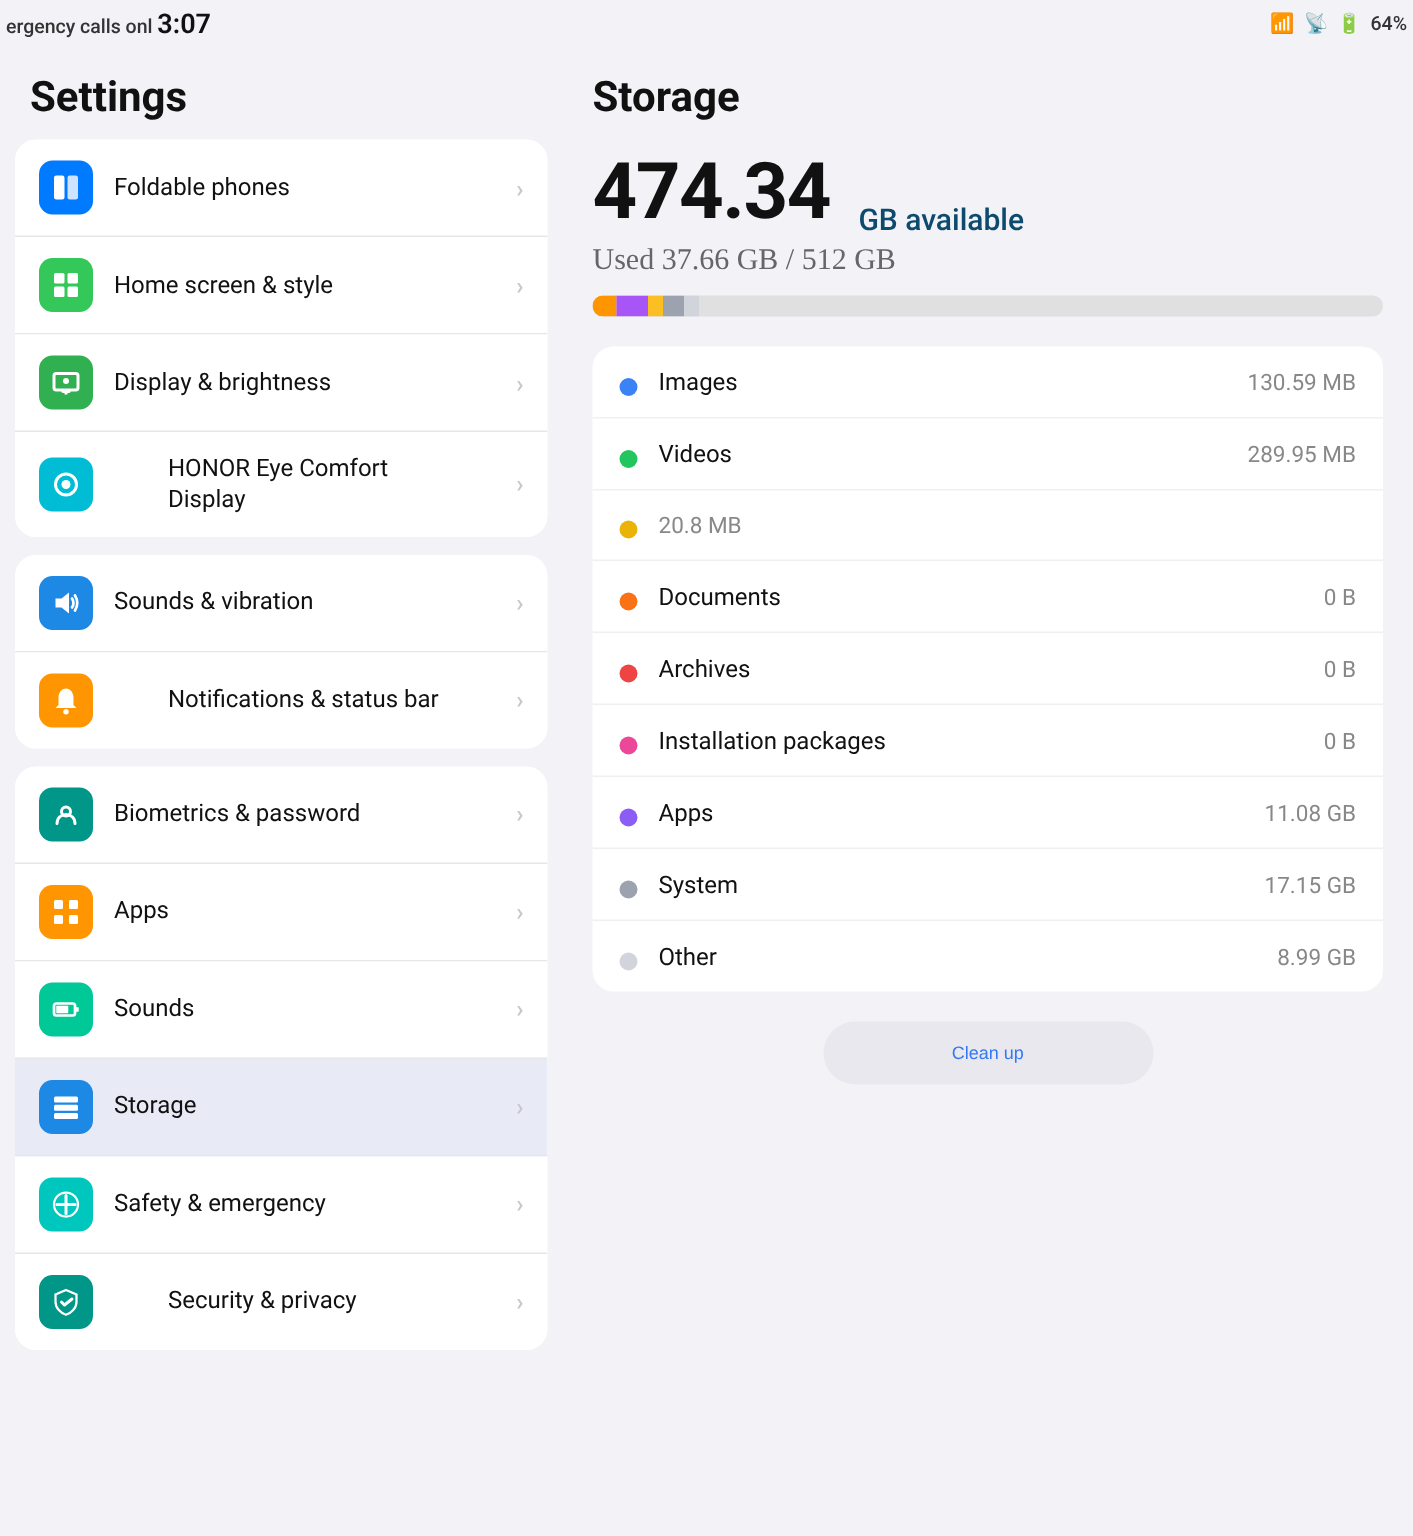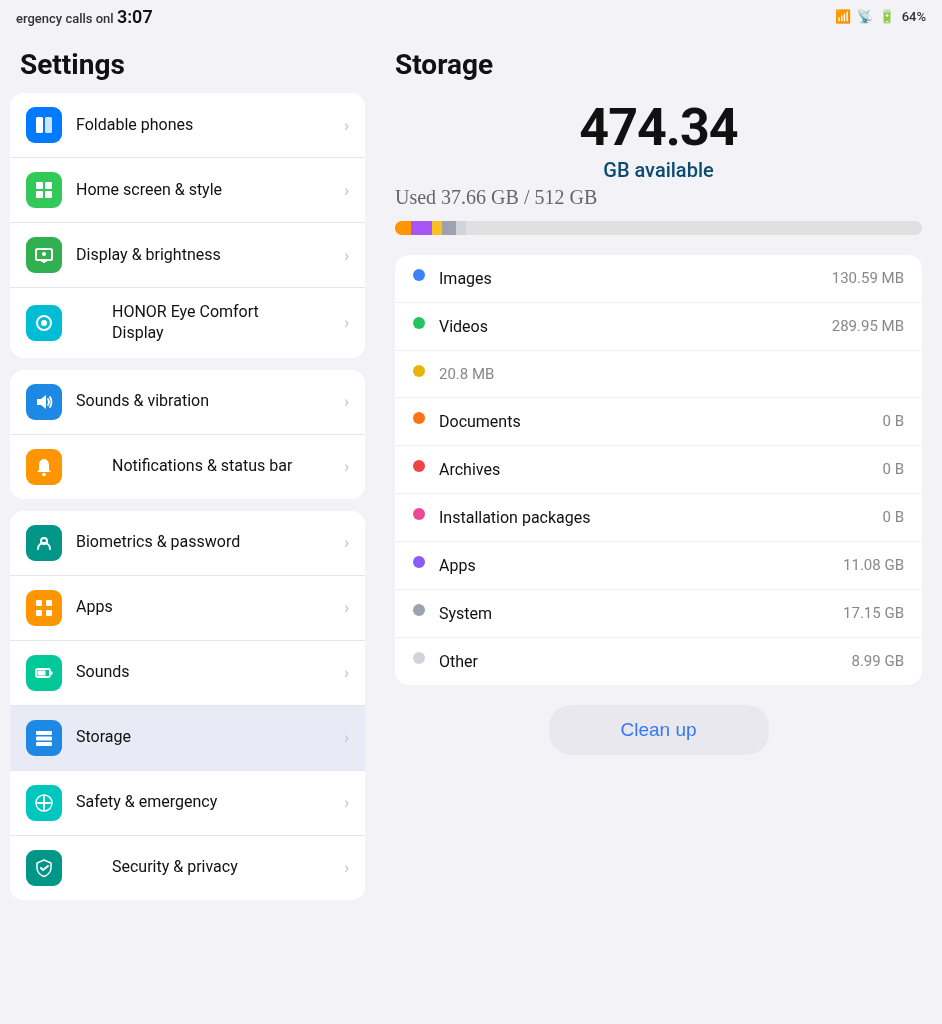--- a/index.html
+++ b/index.html
@@ -11,21 +11,21 @@
       overflow: hidden;
       display: flex;
       flex-direction: column;
     }
 
     
     .status-bar {
       display: flex;
       justify-content: space-between;
       align-items: center;
-      padding: 6px 16px;
+      padding: 6px 4px;
       background: #f2f2f7;
       height: 32px;
       flex-shrink: 0;
     }
     .status-left {
       font-size: 13px;
       color: #333;
       font-weight: 500;
     }
     .status-time {
@@ -125,24 +125,23 @@
 
     .content-title {
       font-size: 28px;
       font-weight: 700;
       color: #111;
       margin-bottom: 16px;
     }
 
     .storage-available {
       display: flex;
-      align-items: center;
-      gap: 0;
+      align-items: flex-end;
+      gap: 19px;
       margin-bottom: 4px;
-      flex-direction: column;
     }
 
     .storage-number {
       font-size: 52px;
       font-weight: 700;
       color: #111;
       letter-spacing: -1px;
     }
 
     .storage-unit {
@@ -175,21 +174,21 @@
     
     .storage-list {
       background: #fff;
       border-radius: 14px;
       overflow: hidden;
       margin-bottom: 20px;
     }
 
     .storage-list-item {
       display: flex;
-      align-items: flex-start;
+      align-items: flex-end;
       padding: 14px 18px;
       border-bottom: 1px solid #f0f0f0;
     }
     .storage-list-item:last-child {
       border-bottom: none;
     }
 
     .storage-dot {
       width: 12px;
       height: 12px;
@@ -211,21 +210,21 @@
 
     
     .cleanup-btn {
       display: block;
       width: 220px;
       margin: 0 auto;
       background: #e8e8ee;
       border: none;
       border-radius: 22px;
       padding: 14px 0;
-      font-size: 19px;
+      font-size: 12px;
       color: #3478f6;
       font-weight: 500;
       cursor: pointer;
       text-align: center;
     }
 
     
     .bg-blue { background: #007aff; }
     .bg-green { background: #34c759; }
     .bg-green2 { background: #30b050; }

